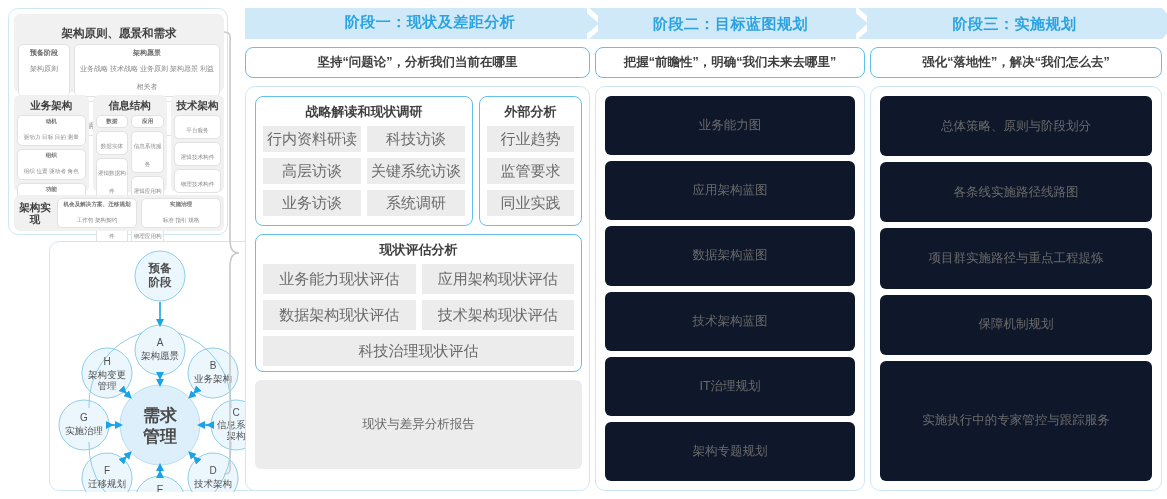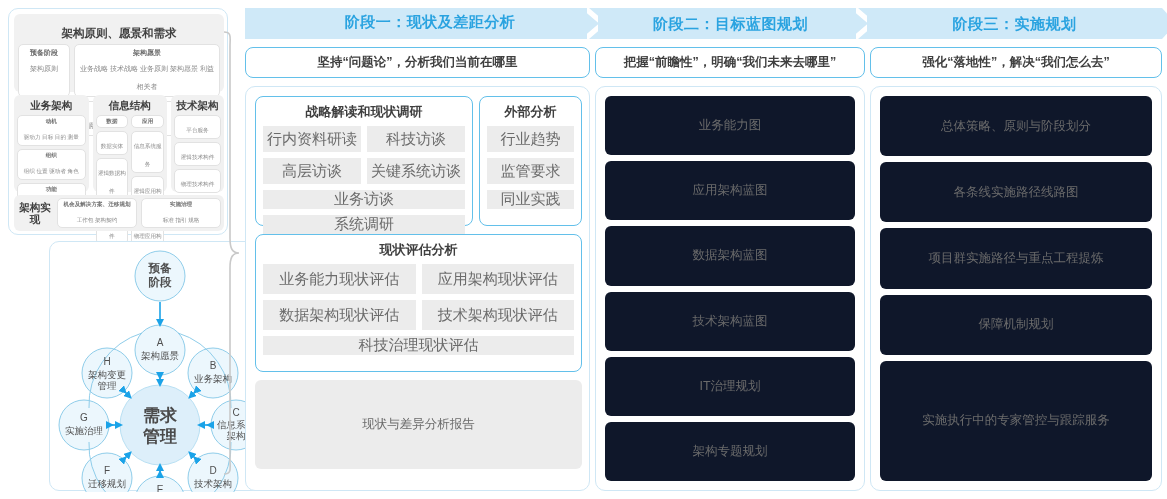--- a/index.html
+++ b/index.html
@@ -78,21 +78,21 @@
   .sub-card{
     position:absolute;border:1.4px solid #63c0ea;border-radius:8px;background:#fff;box-sizing:border-box;
     padding:6px 7px;
   }
   .sub-card-title{font-weight:bold;font-size:13px;color:#3f3f3f;text-align:center;margin-bottom:5px;}
   .pill{
     background:#ececec;border-radius:0;color:#6b6b6b;font-size:15px;
     display:flex;align-items:center;justify-content:center;text-align:center;box-sizing:border-box;
   }
   .pill-row{display:flex;gap:6px;margin-bottom:6px;}
-  .pill-row:last-child{margin-bottom:12px;flex-direction:column;}
+  .pill-row:last-child{margin-bottom:12px;}
   .pill-row>.pill{flex:1;height:26px;}
   .big-pill{position:absolute;border-radius:6px;background:#ececec;color:#6b6b6b;
     display:flex;align-items:center;justify-content:center;font-size:12.5px;text-align:center;box-sizing:border-box;}
   .list-pill{width:100%;border-radius:6px;background:#0f172a;color:#6b6b6b;font-size:12.5px;
     display:flex;align-items:center;justify-content:center;text-align:center;box-sizing:border-box;}
   .stack{position:absolute;left:9px;right:9px;top:9px;bottom:9px;display:flex;flex-direction:column;gap:6px;}
 </style>
 </head>
 <body>
 

